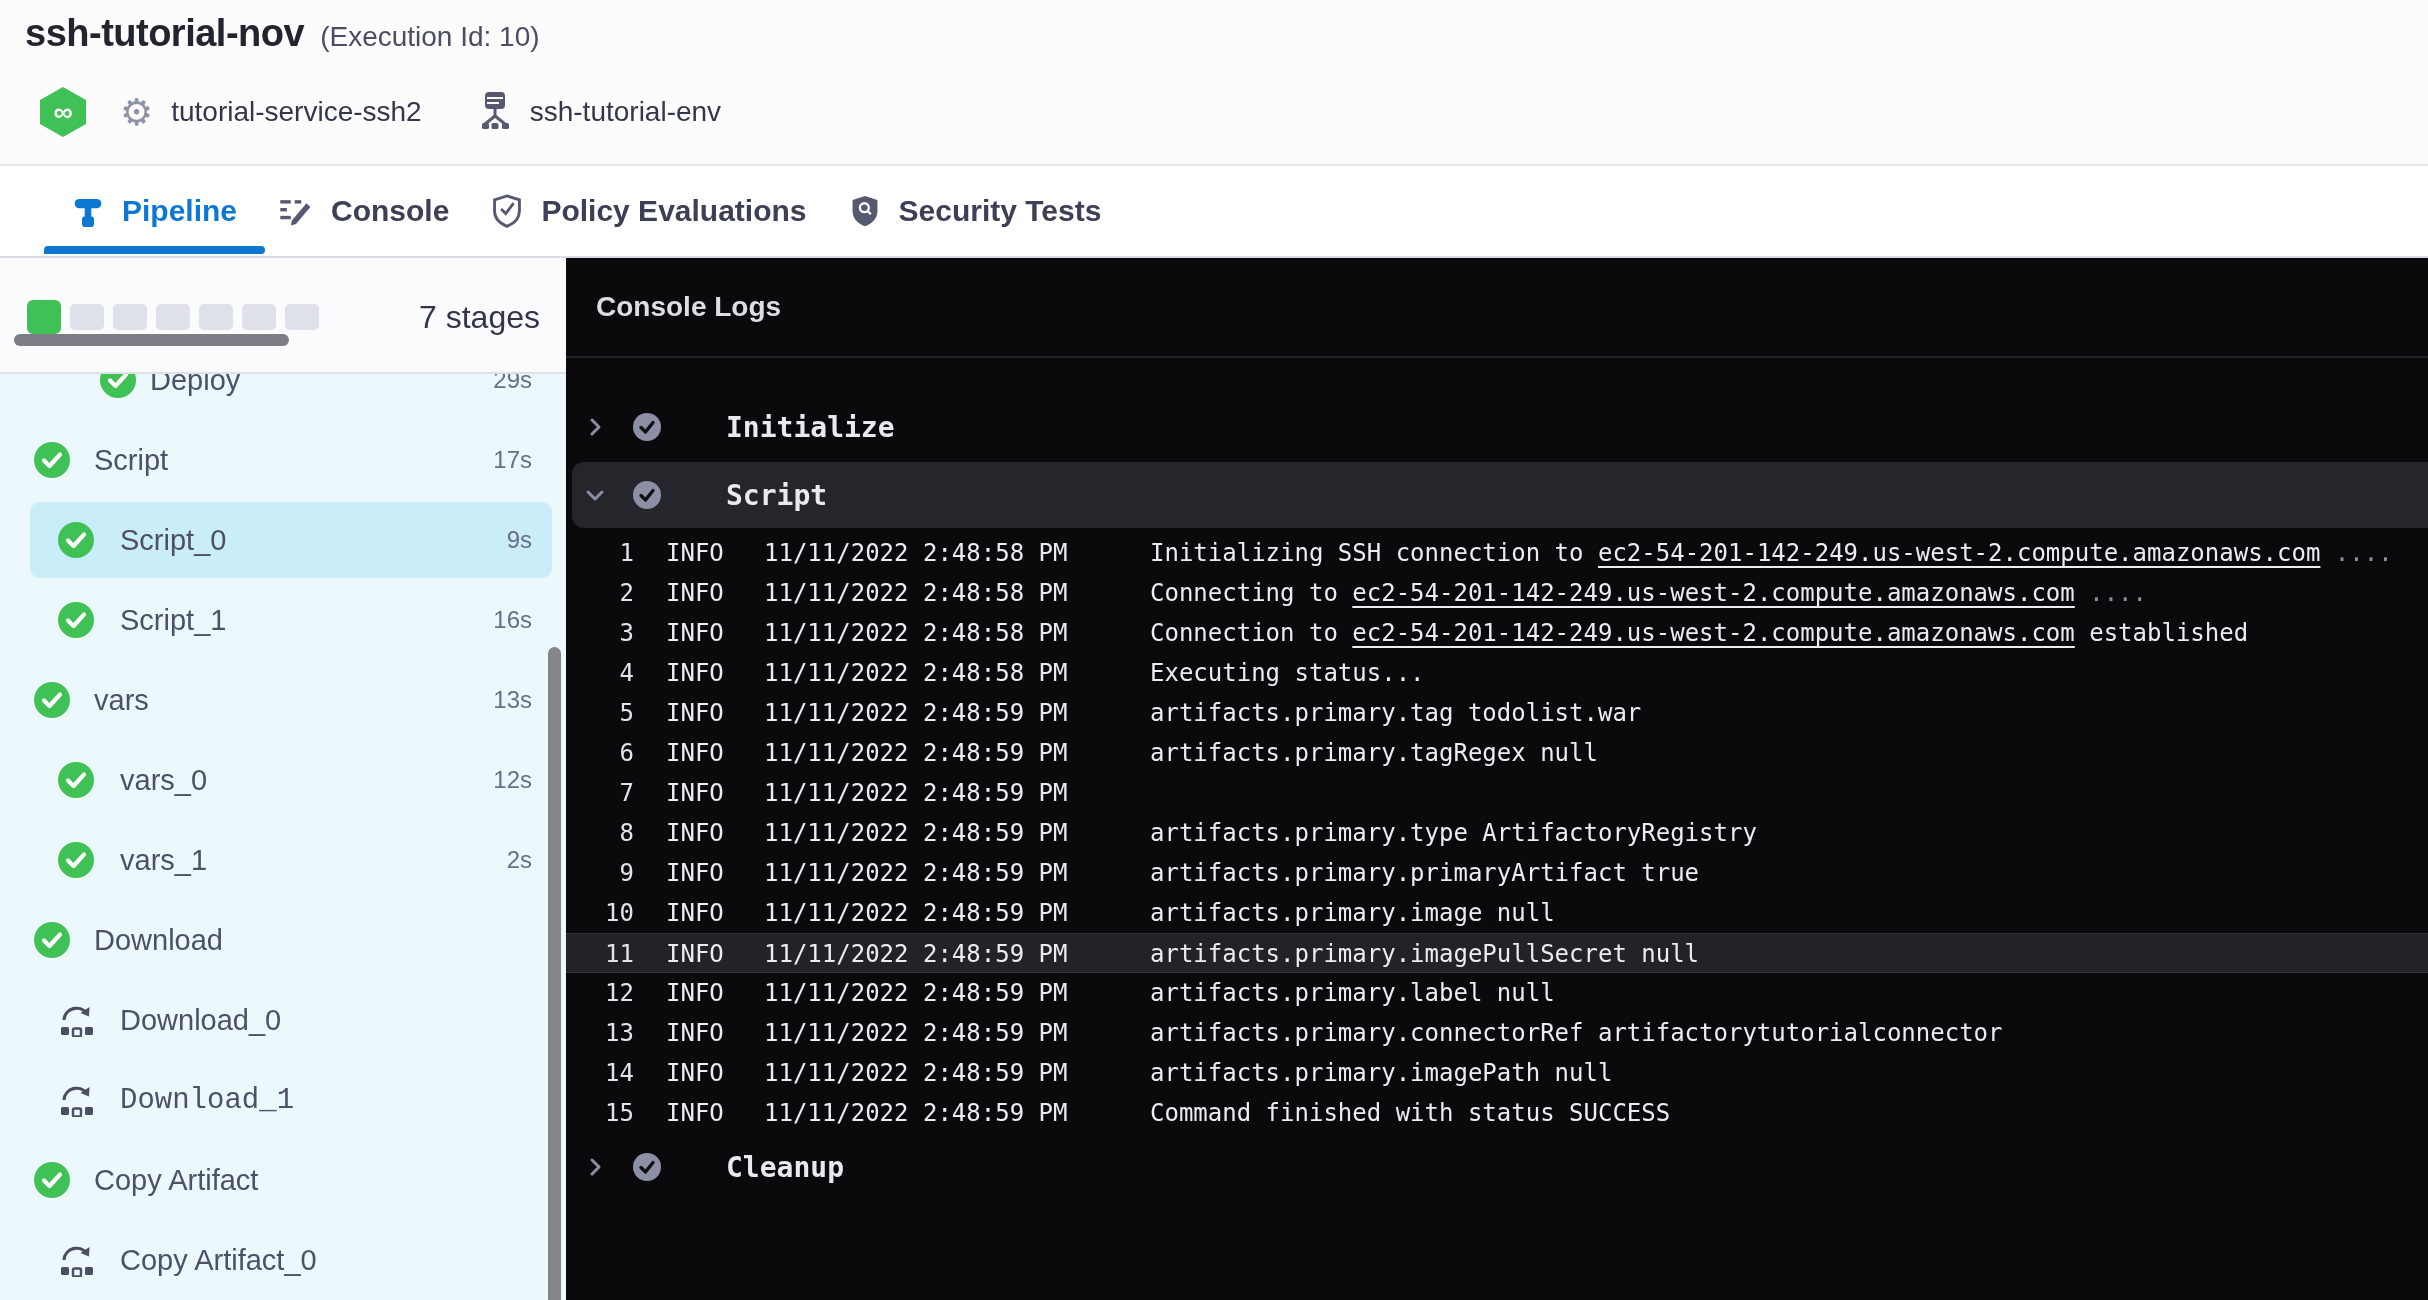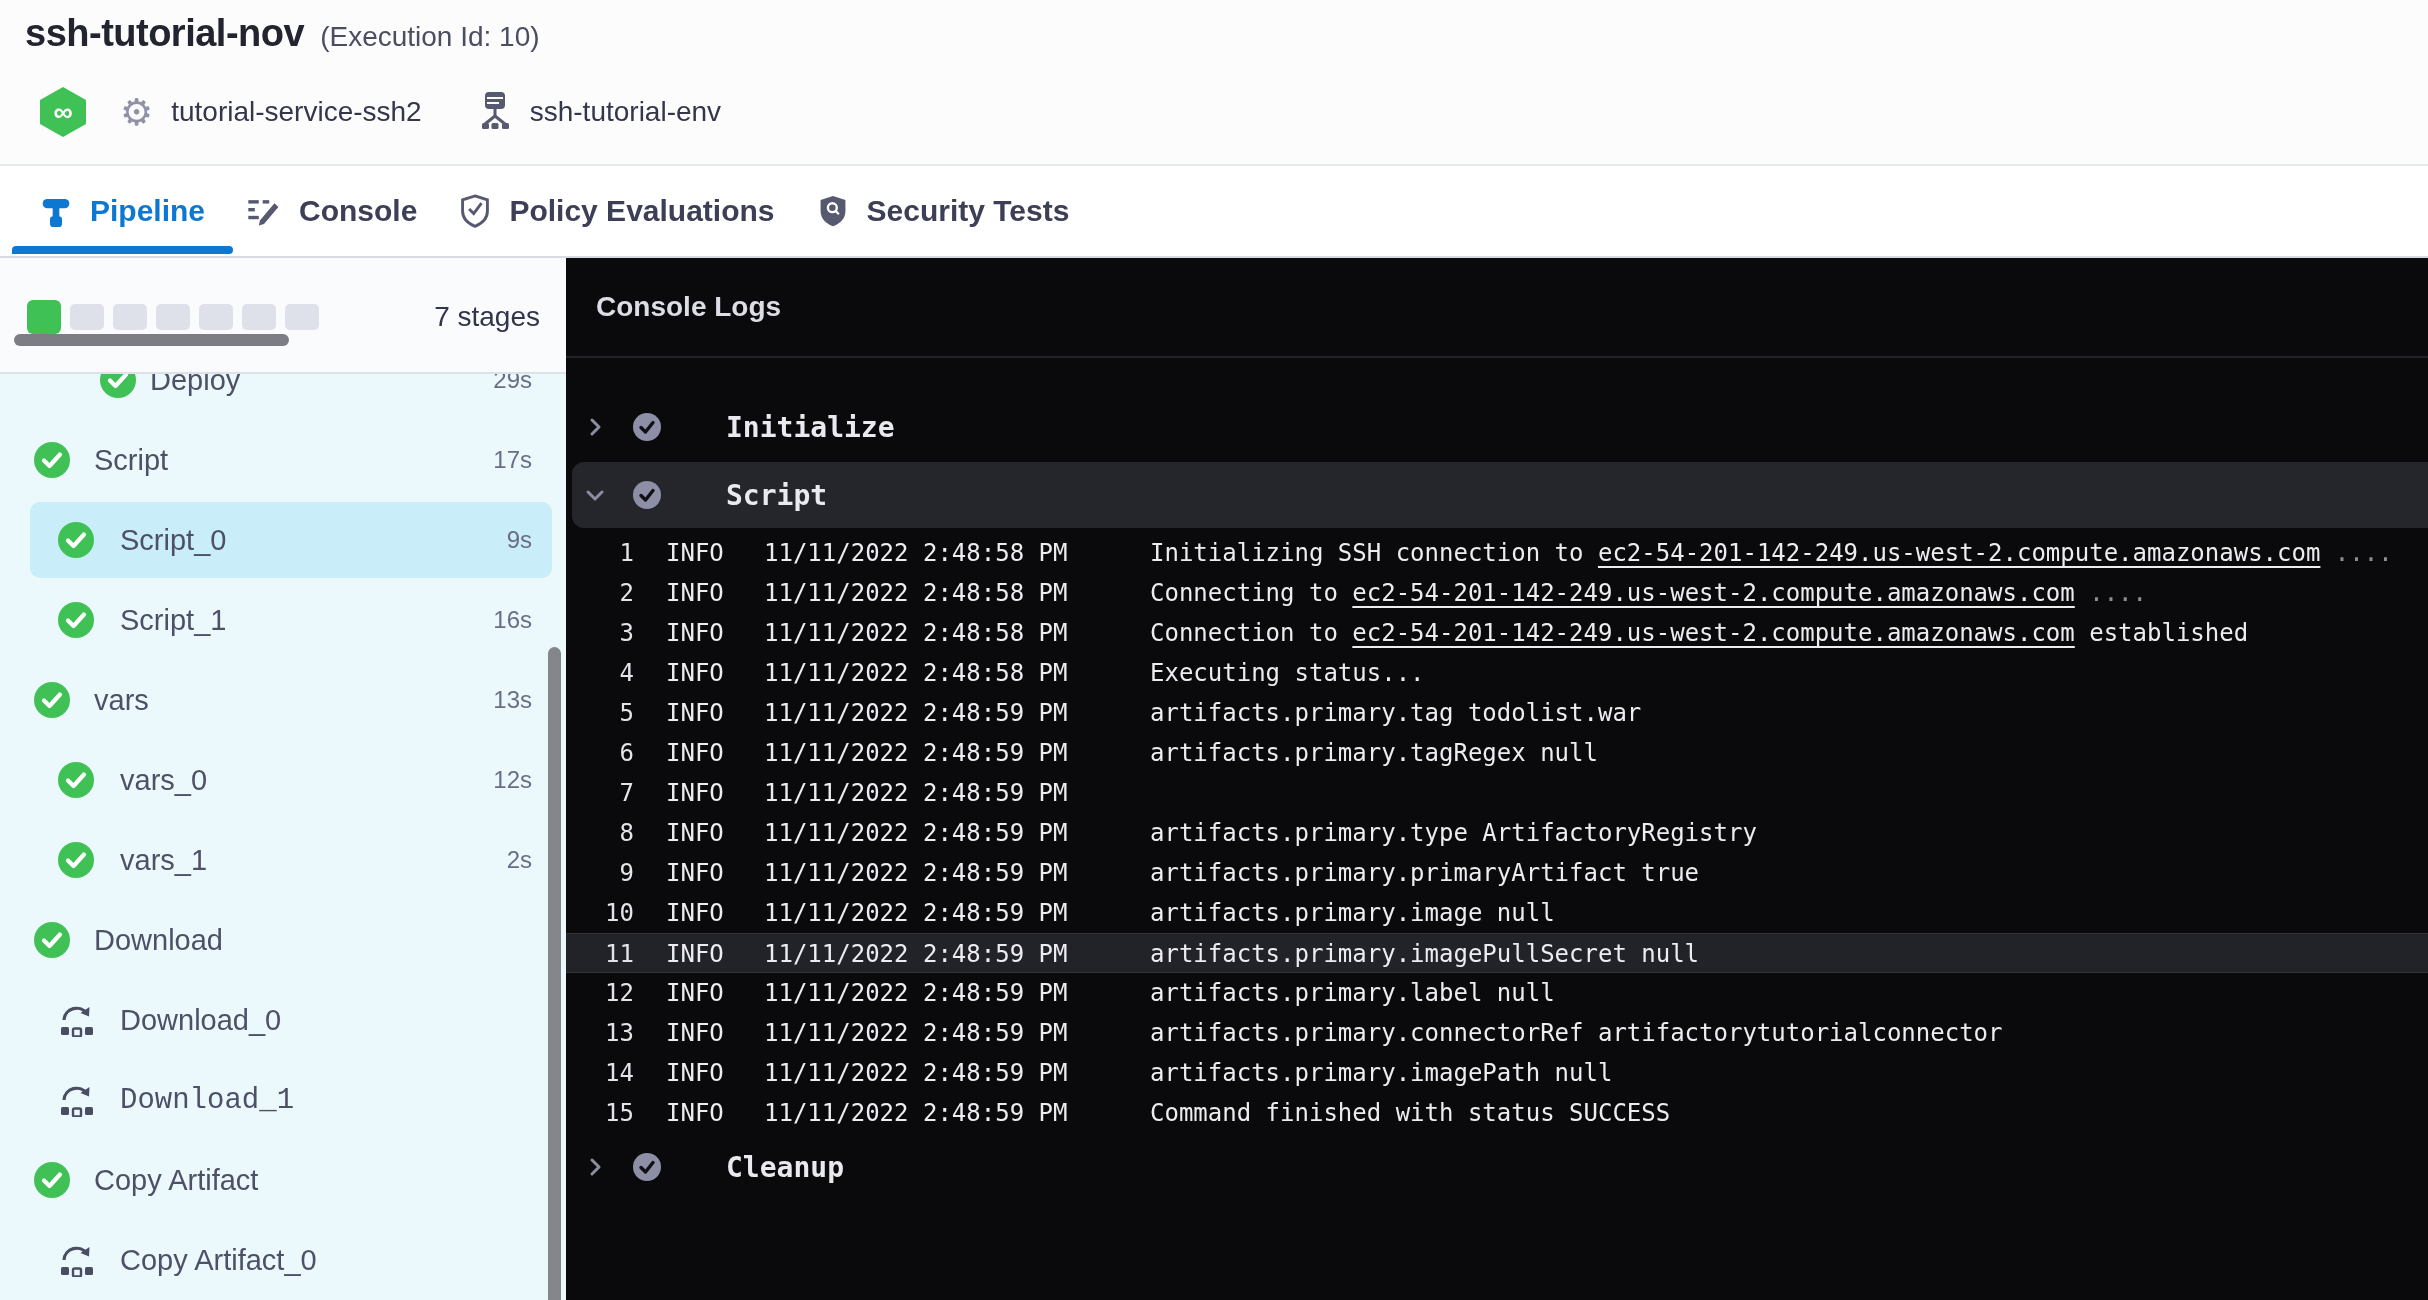--- a/index.html
+++ b/index.html
@@ -16,37 +16,37 @@
   .hexagon { width:46px; height:50px; background:#3fc155;
              clip-path:polygon(50% 0,100% 26%,100% 74%,50% 100%,0 74%,0 26%);
              display:flex; align-items:center; justify-content:center;
              color:#fff; font-size:27px; font-weight:700; }
   .gear { font-size:37px; color:#9093a8; margin-left:34px; line-height:1; }
   .meta-label { font-size:28px; color:#34374b; margin-left:18px; }
   .env-icon { margin-left:56px; }
 
   
   .tabbar { position:absolute; left:0; top:166px; width:2428px; height:92px; background:#ffffff;
-            border-bottom:2px solid #d9dbe4; display:flex; align-items:center; padding-left:40px; gap:42px; }
+            border-bottom:2px solid #d9dbe4; display:flex; align-items:center; padding-left:72px; gap:42px; }
   .tab { position:relative; height:100%; display:flex; align-items:center; gap:18px;
          font-size:30px; font-weight:600; color:#3c3f55; cursor:pointer; }
   .tab svg { display:block; }
   .tab.active { color:#0c78d2; }
   .tab.active::after { content:""; position:absolute; left:-28px; right:-28px; bottom:2px;
                        height:8px; background:#0c78d2; border-radius:4px 4px 4px 0; }
 
   
   .sidebar { position:absolute; left:0; top:258px; width:566px; height:1042px; background:#fafbfd; }
   .squares { position:absolute; left:27px; top:42px; display:flex; gap:9px; align-items:center; height:34px; }
   .sq { width:34px; height:26px; background:#dee0ea; border-radius:5px; }
   .sq.done { width:34px; height:34px; background:#3fc155; border-radius:6px; }
   .hscroll { position:absolute; left:14px; top:76px; width:275px; height:12px;
              background:#7d7e85; border-radius:6px; }
   .stage-count { position:absolute; right:26px; top:42px; height:34px; line-height:34px;
-                 font-size:28px; color:#32354a; }
+                 font-size:32px; color:#32354a; }
   .stage-list { position:absolute; left:0; top:114px; width:566px; height:1024px;
                 background:#ebf9fd; border-top:2px solid #dee1ea; overflow:hidden; }
   .stage-row { position:relative; height:80px; display:flex; align-items:center; cursor:pointer; }
   .stage-row.selected::before { content:""; position:absolute; left:30px; right:14px; top:2px; bottom:2px;
                 background:#c9edf9; border-radius:10px; }
   .stage-row > * { position:relative; }
   .stage-icon { position:absolute; display:flex; }
   .stage-label { font-size:29px; color:#4d5066; }
   .stage-dur { position:absolute; right:34px; font-size:24px; color:#696d86; }
   .vscroll { position:absolute; left:548px; top:389px; width:13px; height:660px;

